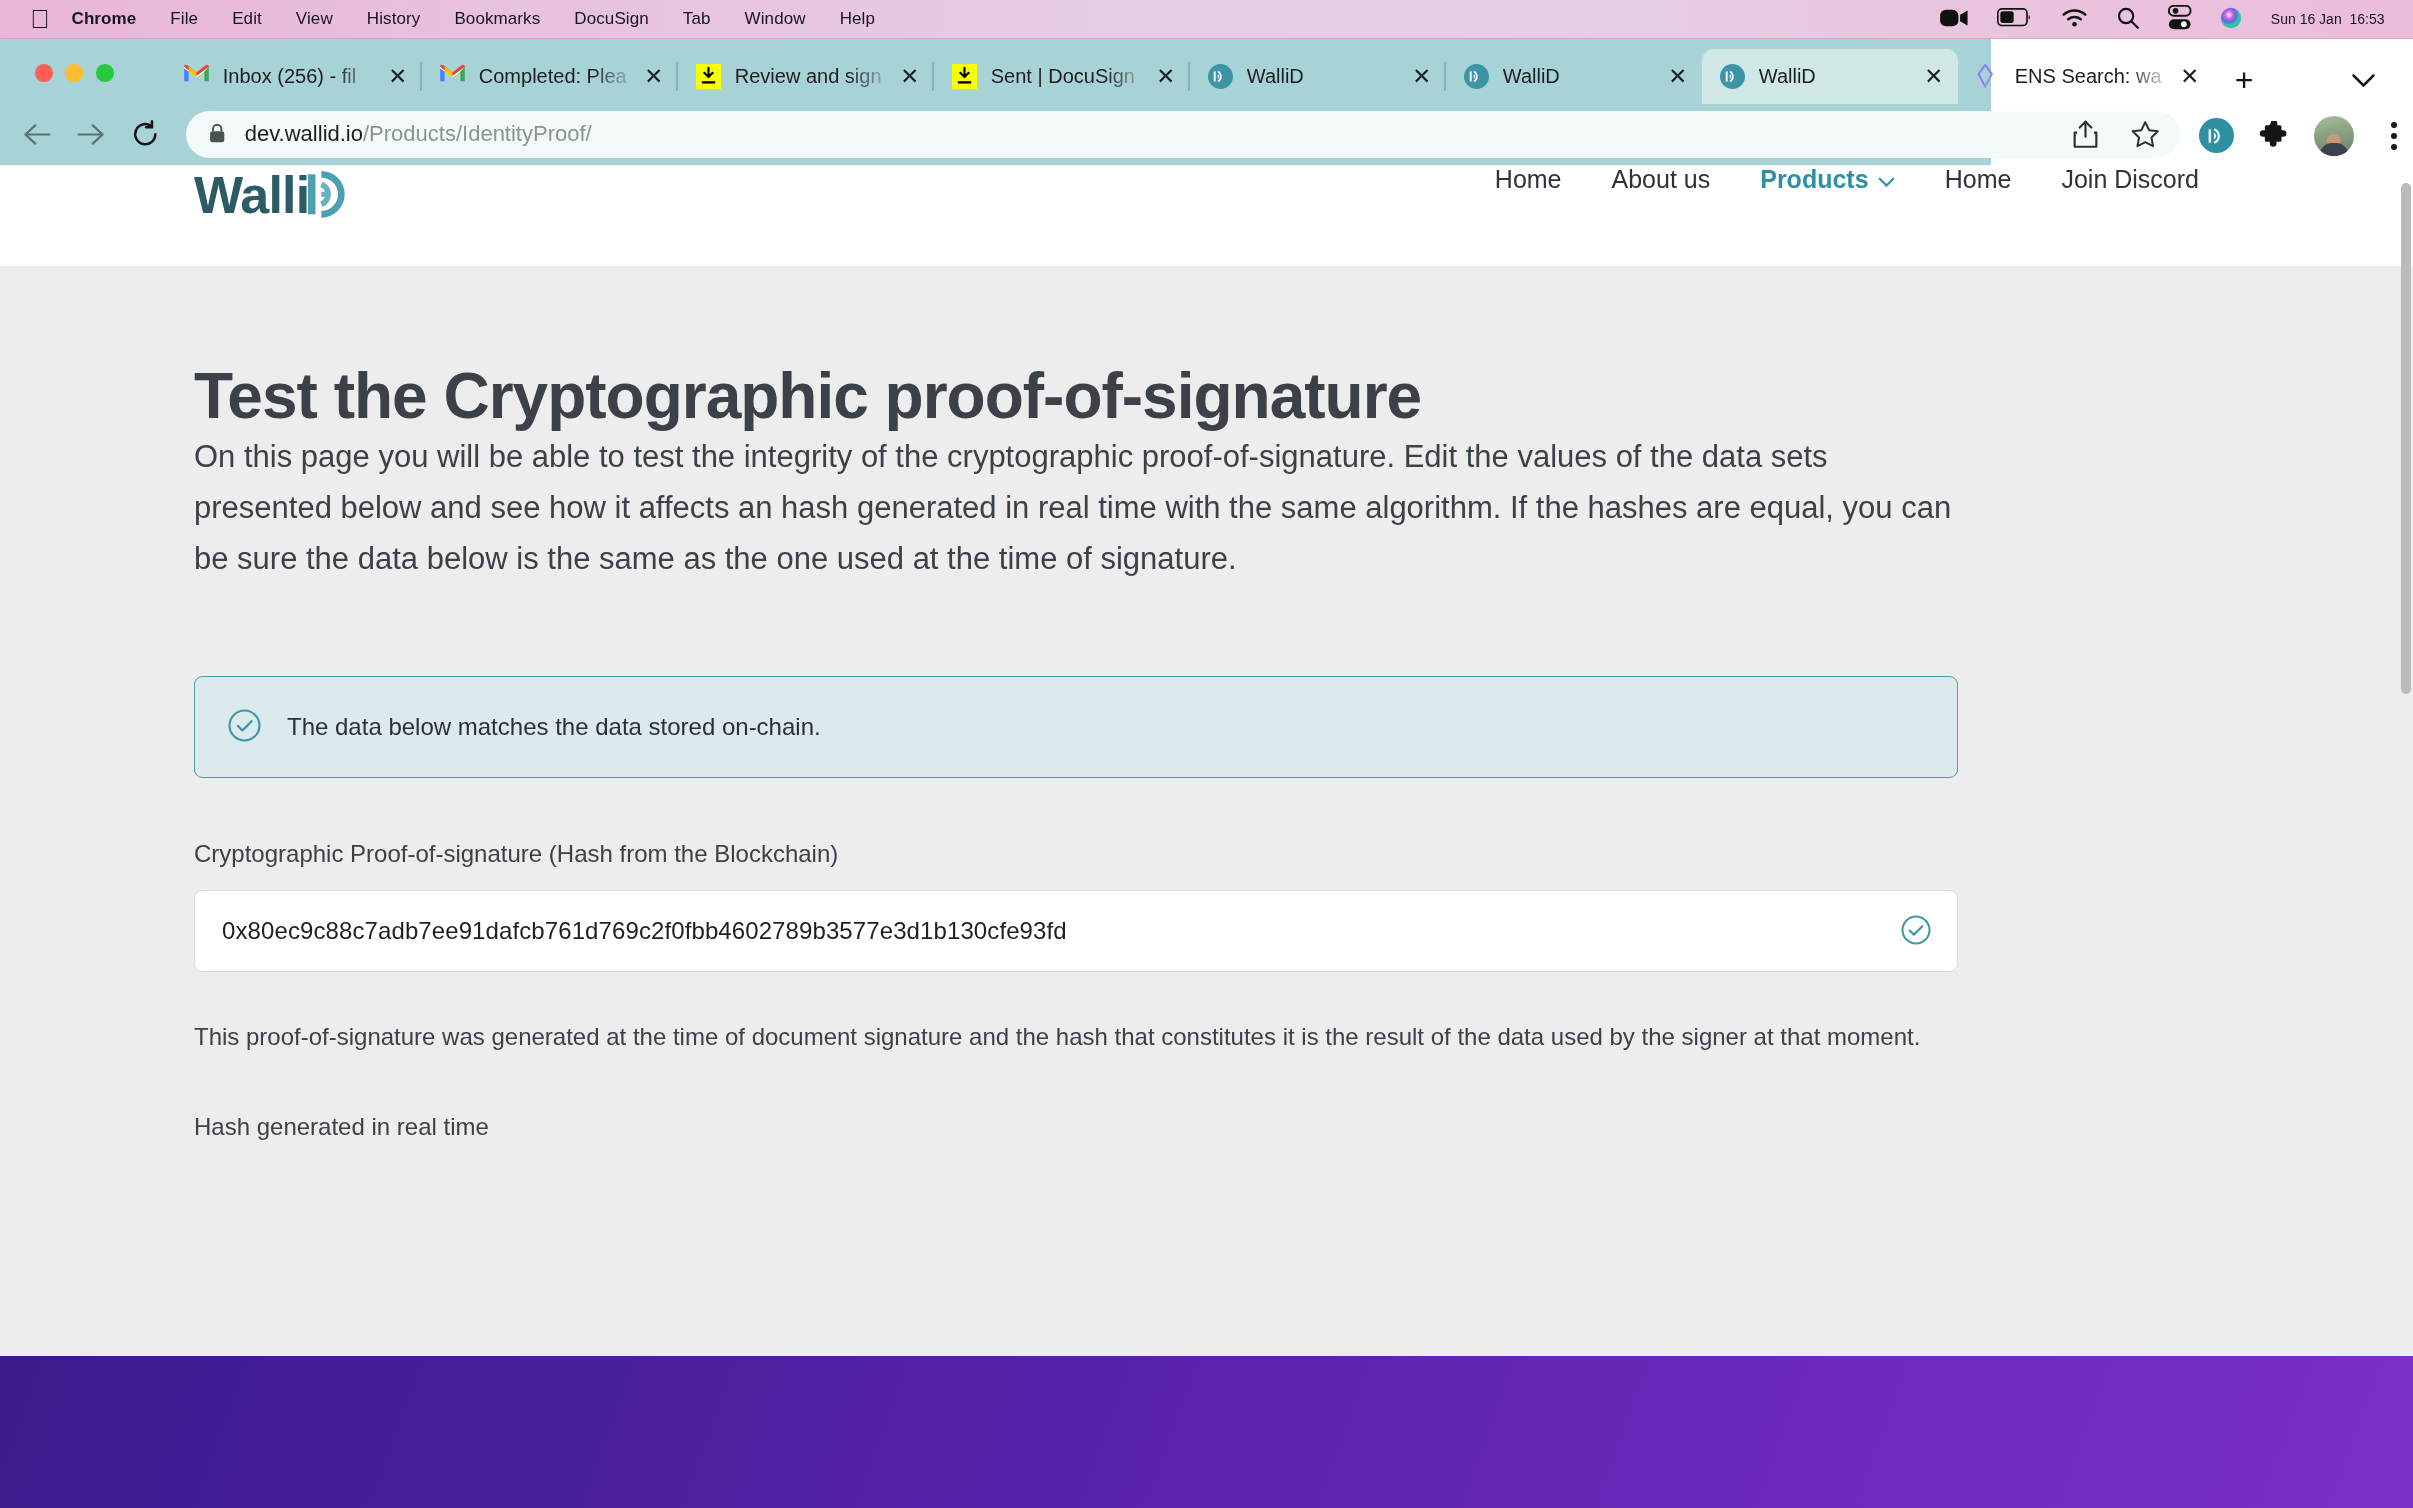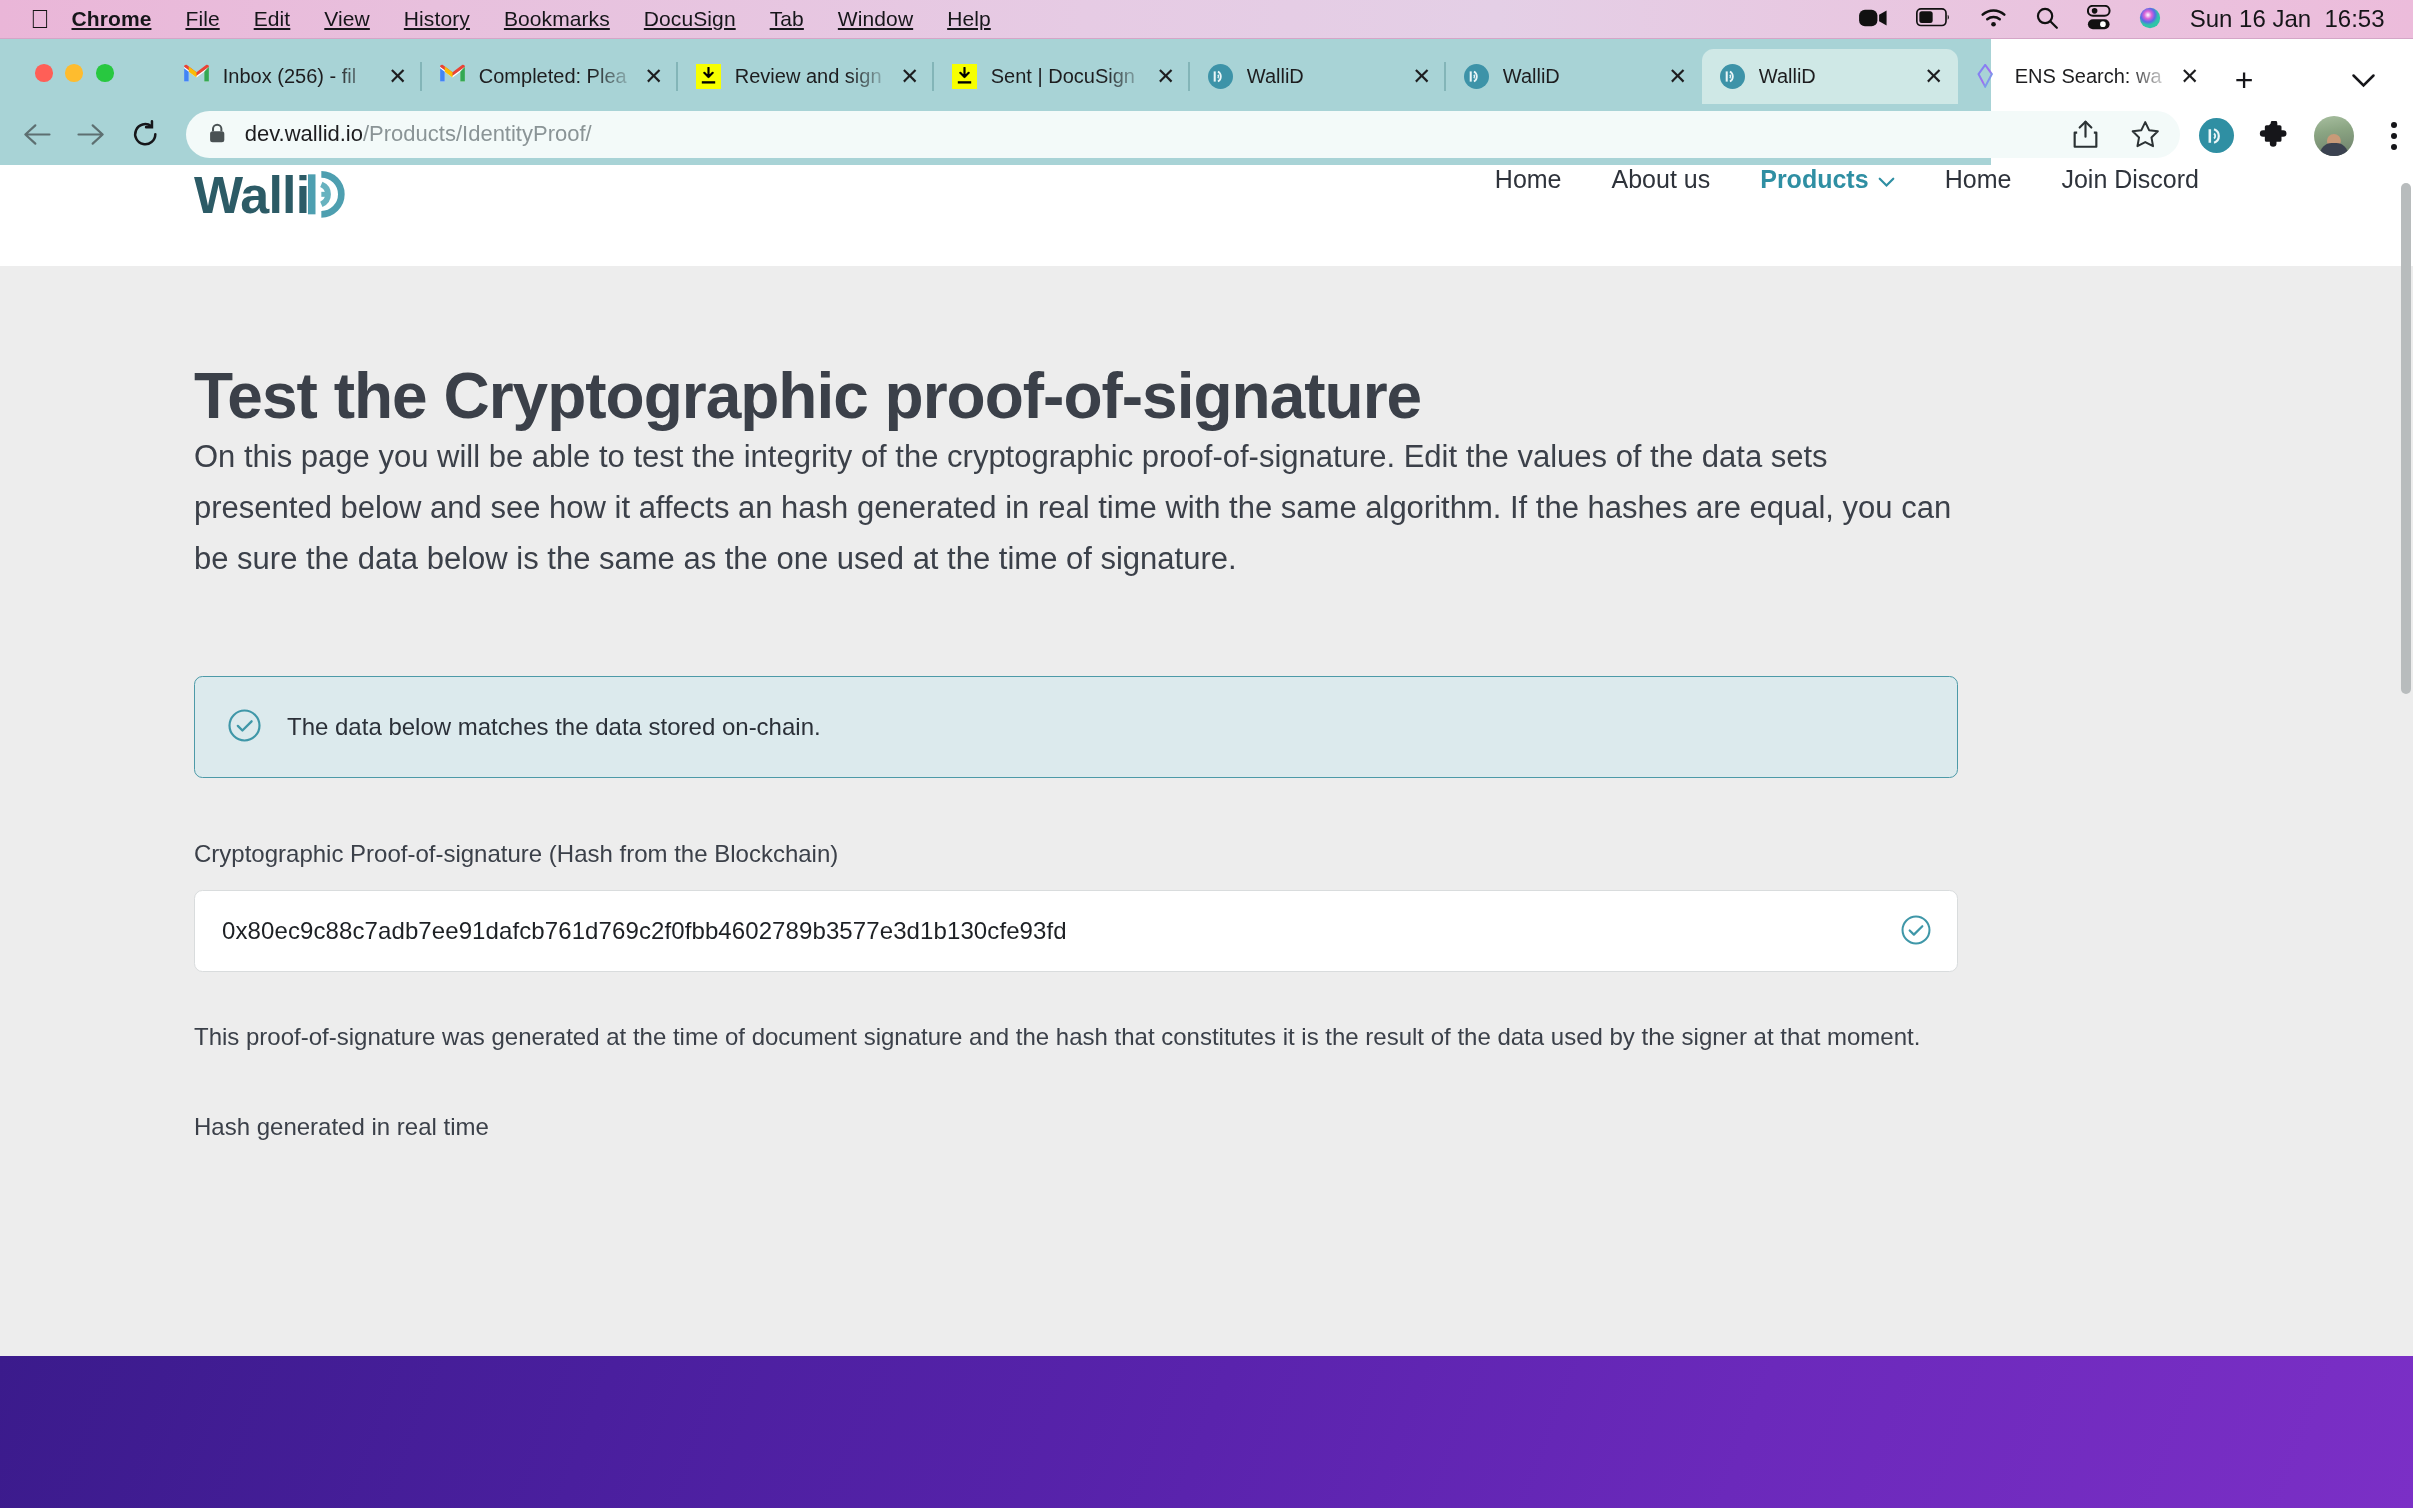--- a/index.html
+++ b/index.html
@@ -15,27 +15,27 @@
     position: absolute; top: 0; left: 0; width: 2413px; height: 39px;
     background: linear-gradient(90deg, #eab6d8 0%, #e8c0dd 18%, #e6cbe4 45%, #e4cfe6 62%, #e9c6e0 80%, #ecbcdb 100%);
     display: flex; align-items: center;
     border-bottom: 0.8px solid #d4a6c7;
   }
   #menubar .apple {
     margin-left: 30px; margin-right: 22px;
     font-size: 26px; line-height: 1; color: #141414;
   }
   #menubar .mi {
-    font-size: 21px; color: #16161a; margin-right: 34px;
-    letter-spacing: 0.1px; white-space: nowrap; text-decoration: underline;
+    font-size: 17px; color: #16161a; margin-right: 34px;
+    letter-spacing: 0.1px; white-space: nowrap;
   }
   #menubar .mi.bold { font-weight: bold; }
   #menubar .spacer { flex: 1; }
   #menubar .status { display: flex; align-items: center; gap: 28.5px; margin-right: 28.5px; }
-  #menubar .clock { font-size: 24px; color: #151518; white-space: pre; }
+  #menubar .clock { font-size: 14px; color: #151518; white-space: pre; }
 
   
   #chrome-window {
     position: absolute; top: 39px; left: 0; width: 1991px; height: 1317px;
     background: #a8d3d6;
   }
   #tabstrip { position: relative; height: 65px; }
   .wctl { position: absolute; top: 25px; border-radius: 50%; width: 17.6px; height: 17.6px; }
   .wctl.r { left: 35px; background: #ff5f57; }
   .wctl.y { left: 65px; background: #febc2e; }

